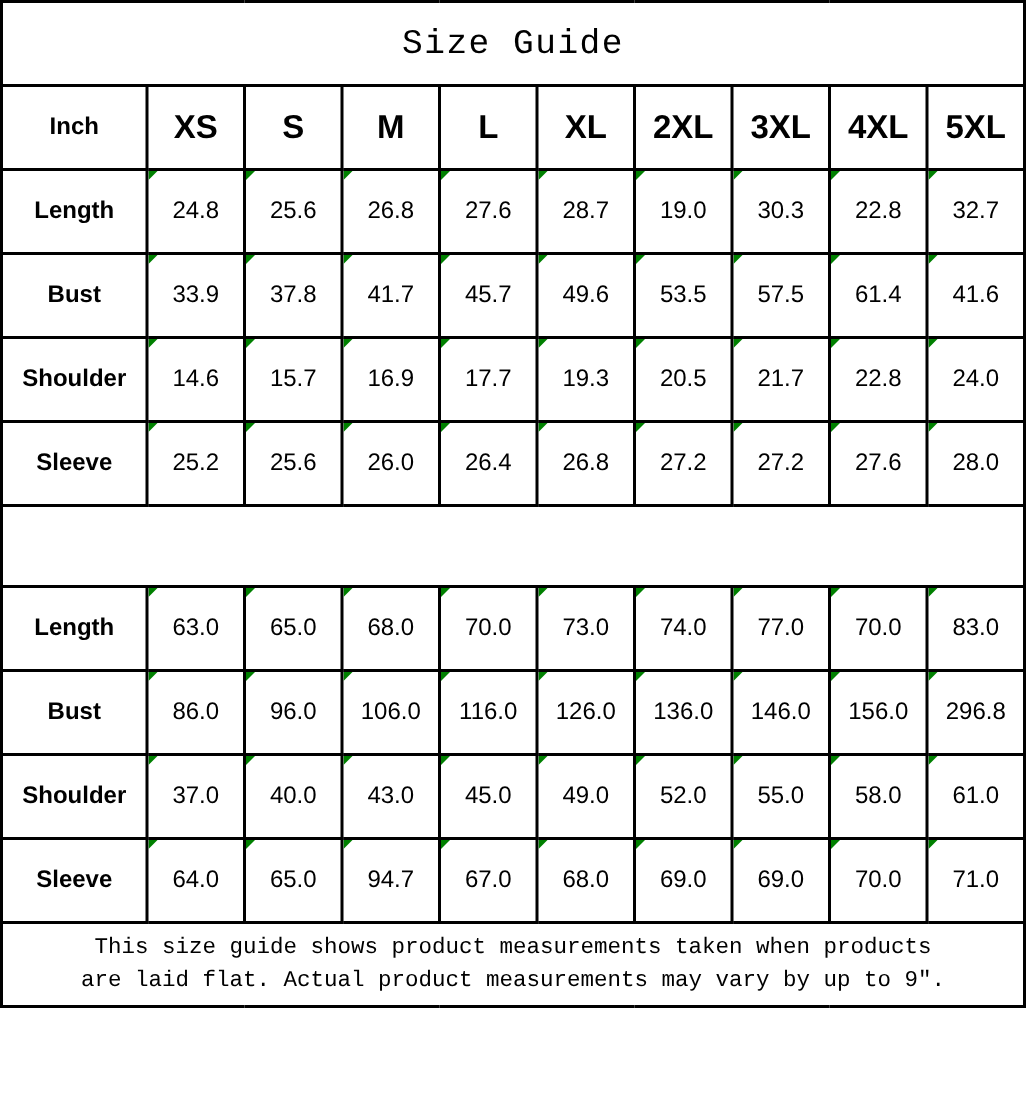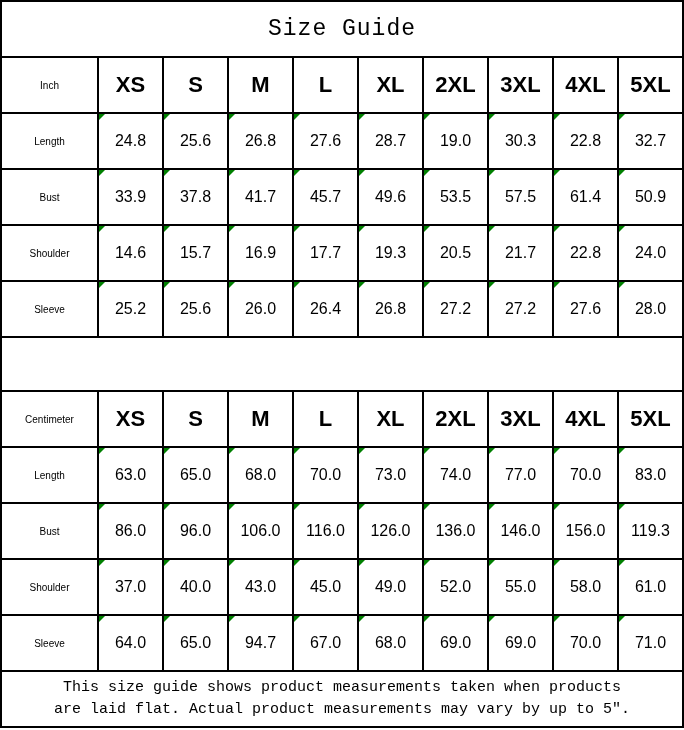--- a/index.html
+++ b/index.html
@@ -19,21 +19,21 @@
   td{
     border:2px solid var(--border-color);
     text-align:center;vertical-align:middle;
     height:54px;font-size:16px;position:relative;
     padding:0;overflow:hidden;
   }
   .title-cell{
     font-family:"Liberation Mono", monospace;
     font-size:23px;letter-spacing:1px;font-weight:normal;
   }
-  .label-cell{font-weight:normal;font-size:10px;}
+  .label-cell{font-weight:bold;font-size:16px;}
   .header-cell{font-weight:bold;font-size:22px;}
   .value-cell{font-size:16px;font-weight:normal;}
   .flag{
     position:absolute;top:0;left:0;width:0;height:0;
     border-top:6px solid var(--flag-green);
     border-right:6px solid transparent;
   }
   .spacer-cell{height:52px;}
   .footer-cell{
     font-family:"Liberation Mono", monospace;
@@ -90,21 +90,21 @@
       <tr>
         <td class="label-cell">Bust</td>
         <td class="value-cell"><span class="flag"></span><span>33.9</span></td>
         <td class="value-cell"><span class="flag"></span><span>37.8</span></td>
         <td class="value-cell"><span class="flag"></span><span>41.7</span></td>
         <td class="value-cell"><span class="flag"></span><span>45.7</span></td>
         <td class="value-cell"><span class="flag"></span><span>49.6</span></td>
         <td class="value-cell"><span class="flag"></span><span>53.5</span></td>
         <td class="value-cell"><span class="flag"></span><span>57.5</span></td>
         <td class="value-cell"><span class="flag"></span><span>61.4</span></td>
-        <td class="value-cell"><span class="flag"></span><span>50.9</span></td>
+        <td class="value-cell"><span class="flag"></span><span>41.6</span></td>
       </tr>
       <tr>
         <td class="label-cell">Shoulder</td>
         <td class="value-cell"><span class="flag"></span><span>14.6</span></td>
         <td class="value-cell"><span class="flag"></span><span>15.7</span></td>
         <td class="value-cell"><span class="flag"></span><span>16.9</span></td>
         <td class="value-cell"><span class="flag"></span><span>17.7</span></td>
         <td class="value-cell"><span class="flag"></span><span>19.3</span></td>
         <td class="value-cell"><span class="flag"></span><span>20.5</span></td>
         <td class="value-cell"><span class="flag"></span><span>21.7</span></td>
@@ -124,32 +124,20 @@
         <td class="value-cell"><span class="flag"></span><span>28.0</span></td>
       </tr>
     </tbody>
   <tbody>
     <tr>
       <td colspan="10" class="spacer-cell"></td>
     </tr>
   </tbody>
   <tbody>
       <tr>
-        <td class="label-cell">Centimeter</td>
-        <td class="header-cell">XS</td>
-        <td class="header-cell">S</td>
-        <td class="header-cell">M</td>
-        <td class="header-cell">L</td>
-        <td class="header-cell">XL</td>
-        <td class="header-cell">2XL</td>
-        <td class="header-cell">3XL</td>
-        <td class="header-cell">4XL</td>
-        <td class="header-cell">5XL</td>
-      </tr>
-      <tr>
         <td class="label-cell">Length</td>
         <td class="value-cell"><span class="flag"></span><span>63.0</span></td>
         <td class="value-cell"><span class="flag"></span><span>65.0</span></td>
         <td class="value-cell"><span class="flag"></span><span>68.0</span></td>
         <td class="value-cell"><span class="flag"></span><span>70.0</span></td>
         <td class="value-cell"><span class="flag"></span><span>73.0</span></td>
         <td class="value-cell"><span class="flag"></span><span>74.0</span></td>
         <td class="value-cell"><span class="flag"></span><span>77.0</span></td>
         <td class="value-cell"><span class="flag"></span><span>70.0</span></td>
         <td class="value-cell"><span class="flag"></span><span>83.0</span></td>
@@ -157,21 +145,21 @@
       <tr>
         <td class="label-cell">Bust</td>
         <td class="value-cell"><span class="flag"></span><span>86.0</span></td>
         <td class="value-cell"><span class="flag"></span><span>96.0</span></td>
         <td class="value-cell"><span class="flag"></span><span>106.0</span></td>
         <td class="value-cell"><span class="flag"></span><span>116.0</span></td>
         <td class="value-cell"><span class="flag"></span><span>126.0</span></td>
         <td class="value-cell"><span class="flag"></span><span>136.0</span></td>
         <td class="value-cell"><span class="flag"></span><span>146.0</span></td>
         <td class="value-cell"><span class="flag"></span><span>156.0</span></td>
-        <td class="value-cell"><span class="flag"></span><span>119.3</span></td>
+        <td class="value-cell"><span class="flag"></span><span>296.8</span></td>
       </tr>
       <tr>
         <td class="label-cell">Shoulder</td>
         <td class="value-cell"><span class="flag"></span><span>37.0</span></td>
         <td class="value-cell"><span class="flag"></span><span>40.0</span></td>
         <td class="value-cell"><span class="flag"></span><span>43.0</span></td>
         <td class="value-cell"><span class="flag"></span><span>45.0</span></td>
         <td class="value-cell"><span class="flag"></span><span>49.0</span></td>
         <td class="value-cell"><span class="flag"></span><span>52.0</span></td>
         <td class="value-cell"><span class="flag"></span><span>55.0</span></td>
@@ -188,17 +176,17 @@
         <td class="value-cell"><span class="flag"></span><span>69.0</span></td>
         <td class="value-cell"><span class="flag"></span><span>69.0</span></td>
         <td class="value-cell"><span class="flag"></span><span>70.0</span></td>
         <td class="value-cell"><span class="flag"></span><span>71.0</span></td>
       </tr>
     </tbody>
   <tbody>
     <tr>
       <td colspan="10" class="footer-cell">
         <span class="footer-line">This size guide shows product measurements taken when products</span>
-        <span class="footer-line">are laid flat. Actual product measurements may vary by up to 5″.</span>
+        <span class="footer-line">are laid flat. Actual product measurements may vary by up to 9″.</span>
       </td>
     </tr>
   </tbody>
 </table>
 
 </body></html>

